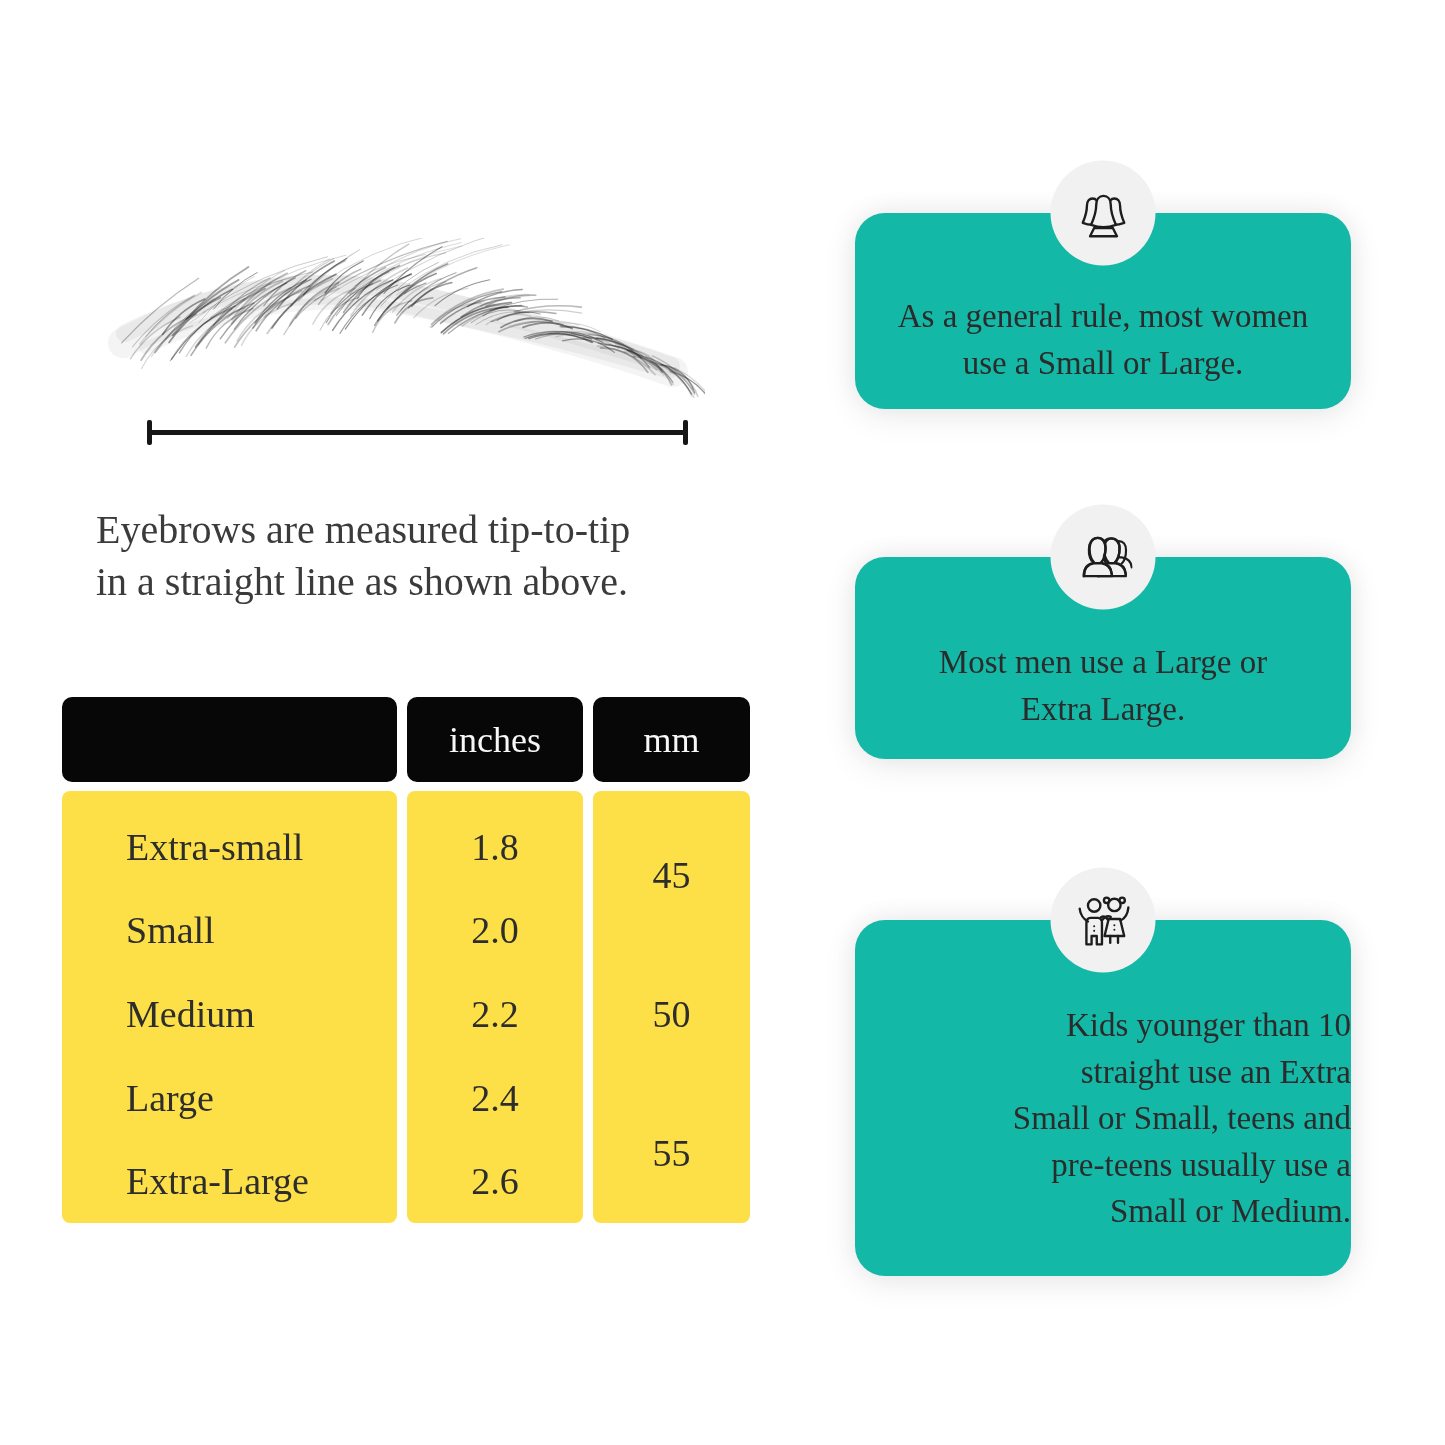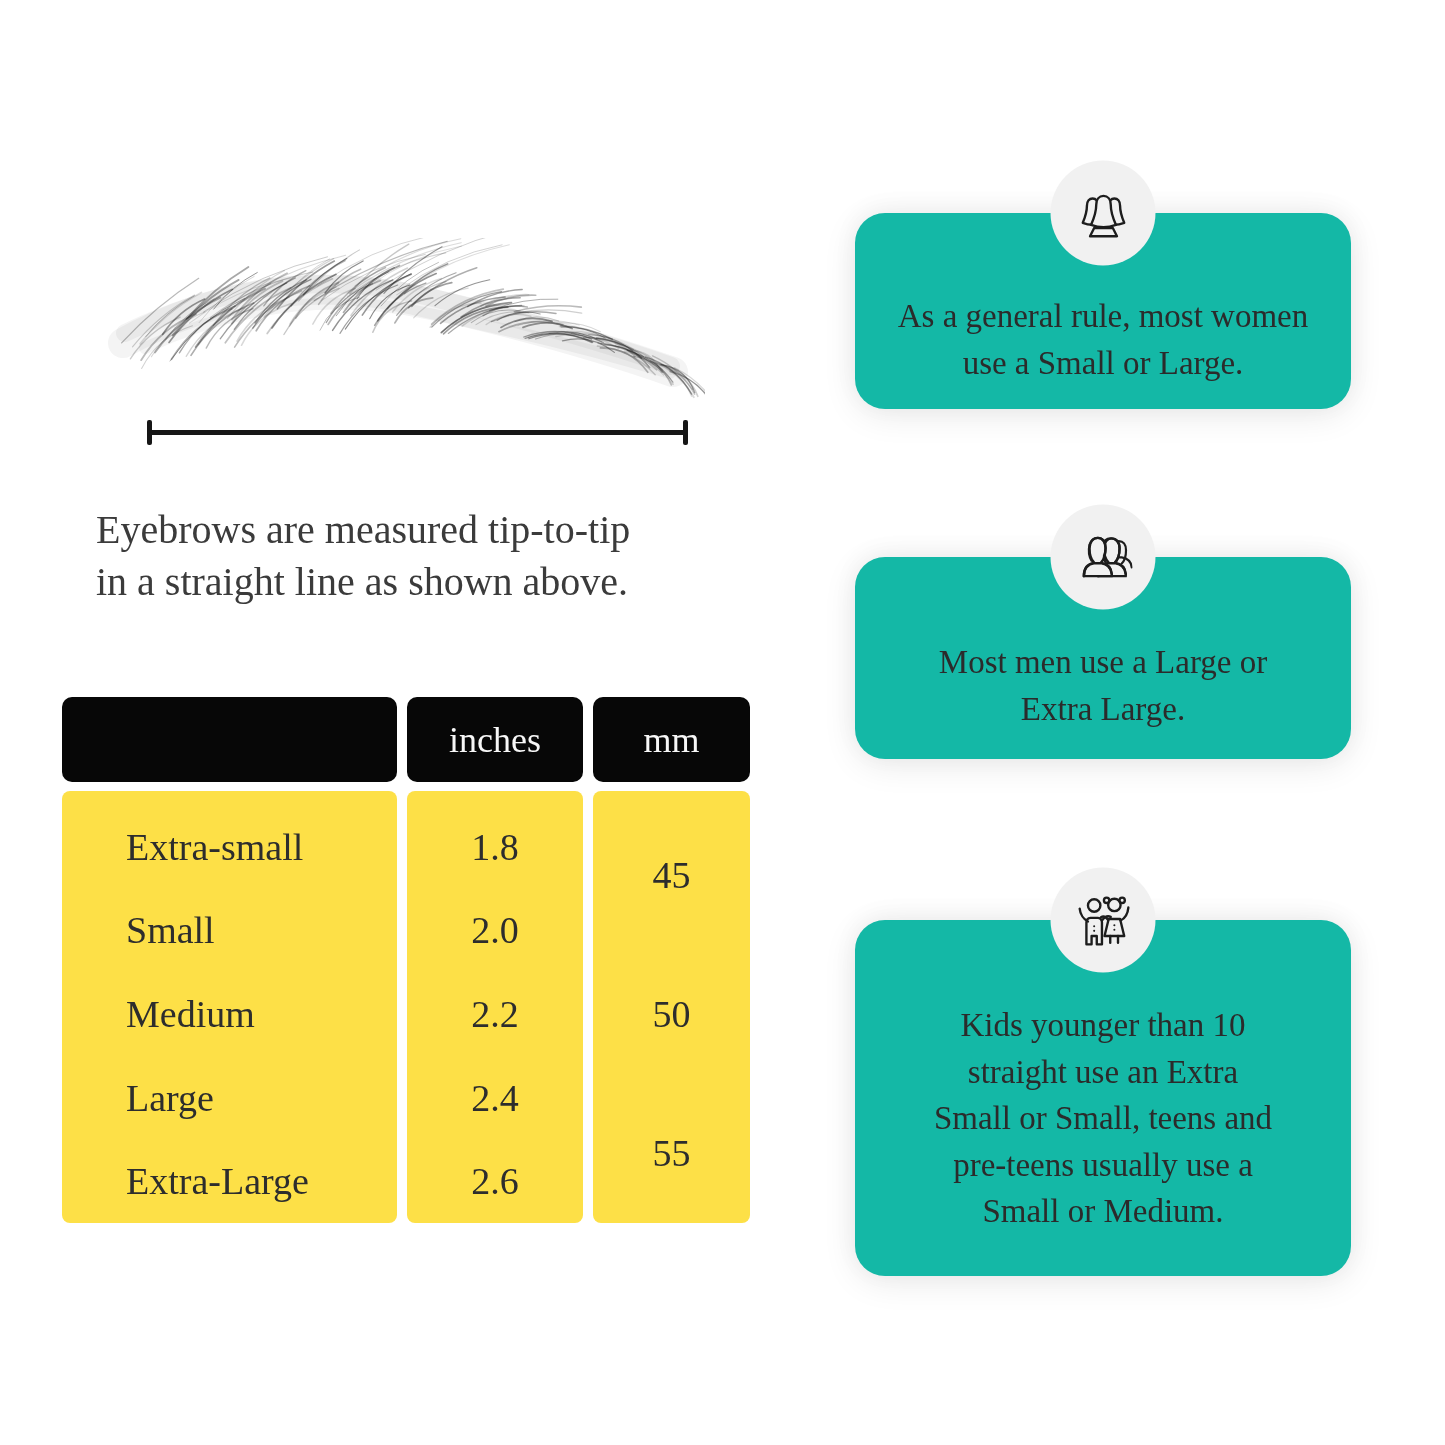--- a/index.html
+++ b/index.html
@@ -29,21 +29,21 @@
   .tcell{flex:1;display:flex;align-items:center;font-size:38px;color:#2d2d2d;}
   .tcol.c1 .tcell{justify-content:flex-start;padding-left:64px;}
   .tcol.c2 .tcell,.tcol.c3 .tcell{justify-content:center;}
 
   
   .card{position:absolute;left:855px;width:496px;background:#14b8a6;border-radius:30px;
         box-shadow:0 6px 34px rgba(0,0,0,.09),0 -4px 26px rgba(0,0,0,.045);
         text-align:center;font-size:33px;line-height:46.5px;color:#2b2b2b;box-sizing:border-box;}
   .card.c1{top:213px;height:196px;padding-top:80px;}
   .card.c2{top:557px;height:202px;padding-top:82px;}
-  .card.c3{top:920px;height:356px;padding-top:82px;}
+  .card.c3{top:920px;height:356px;padding-top:82px;text-align:right;}
   .badge{position:absolute;left:50%;top:0;transform:translate(-50%,-50%);
          width:105px;height:105px;border-radius:50%;background:#f1f1f1;
          display:flex;align-items:center;justify-content:center;}
   .badge svg{width:58px;height:58px;}
   .ic{stroke:#1d1d1d;stroke-width:2.3;fill:none;stroke-linecap:round;stroke-linejoin:round;}
   .ic.fill{fill:#f1f1f1;}
 </style>
 </head>
 <body>
 

